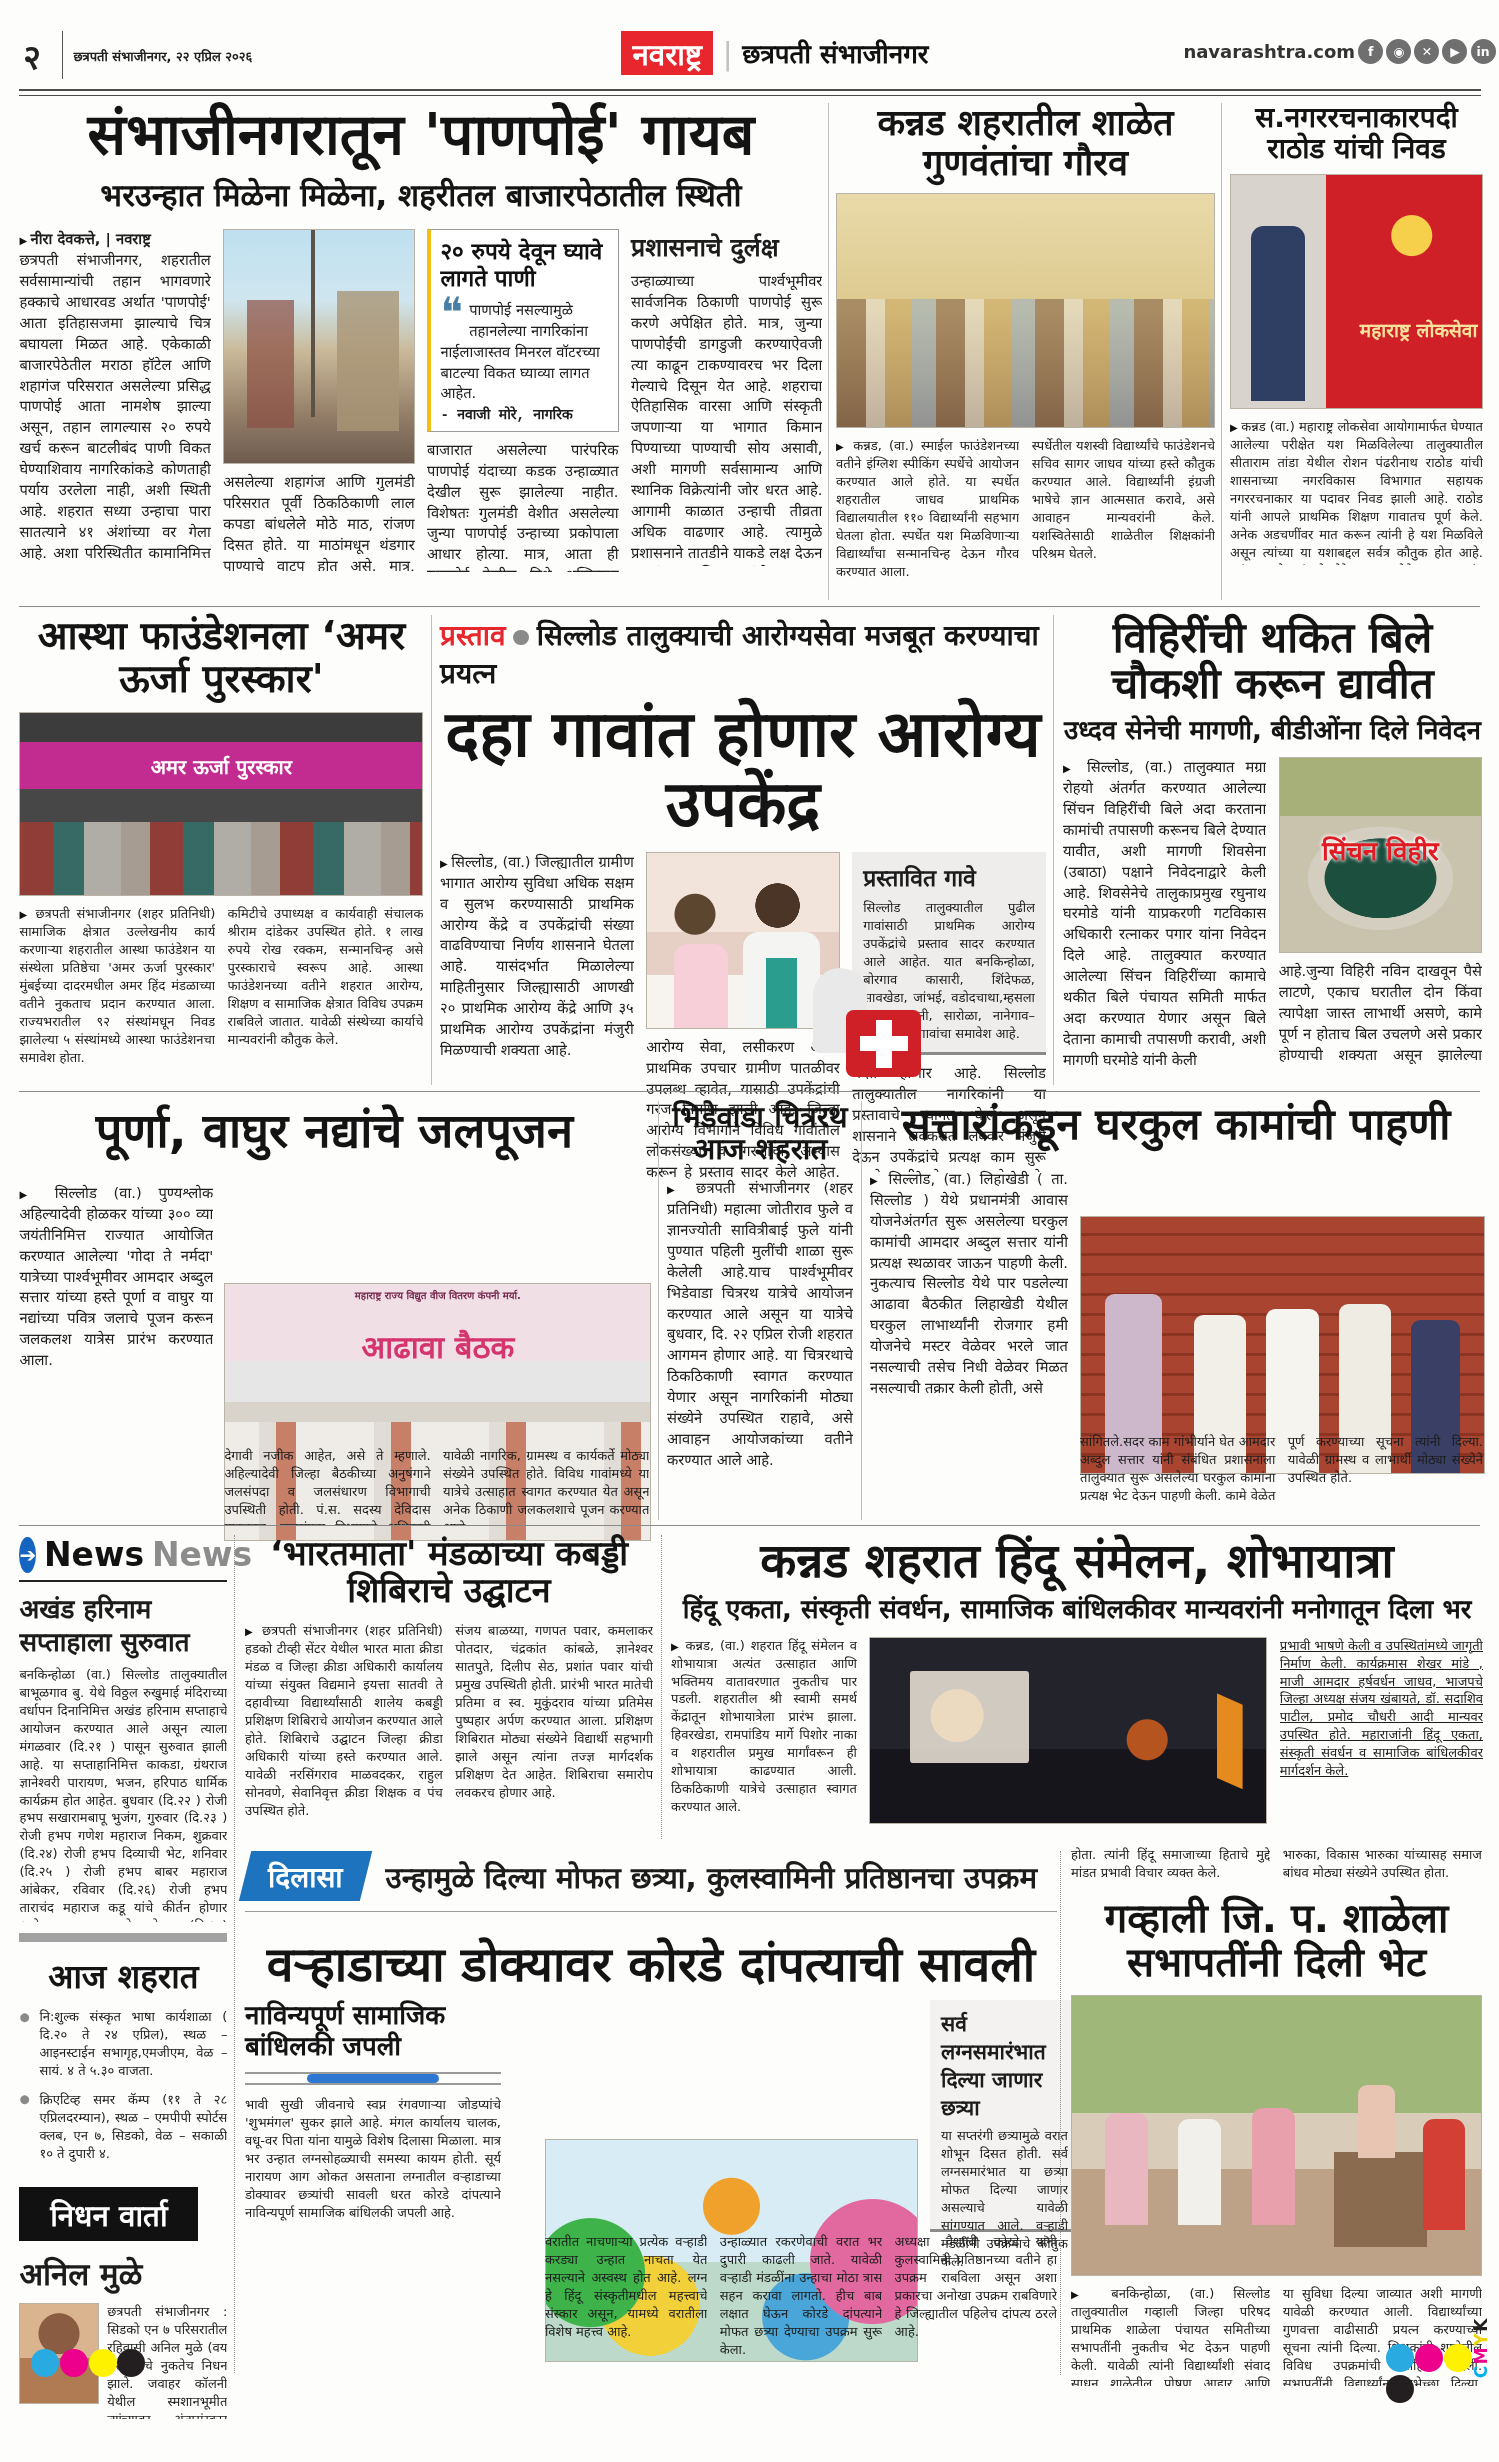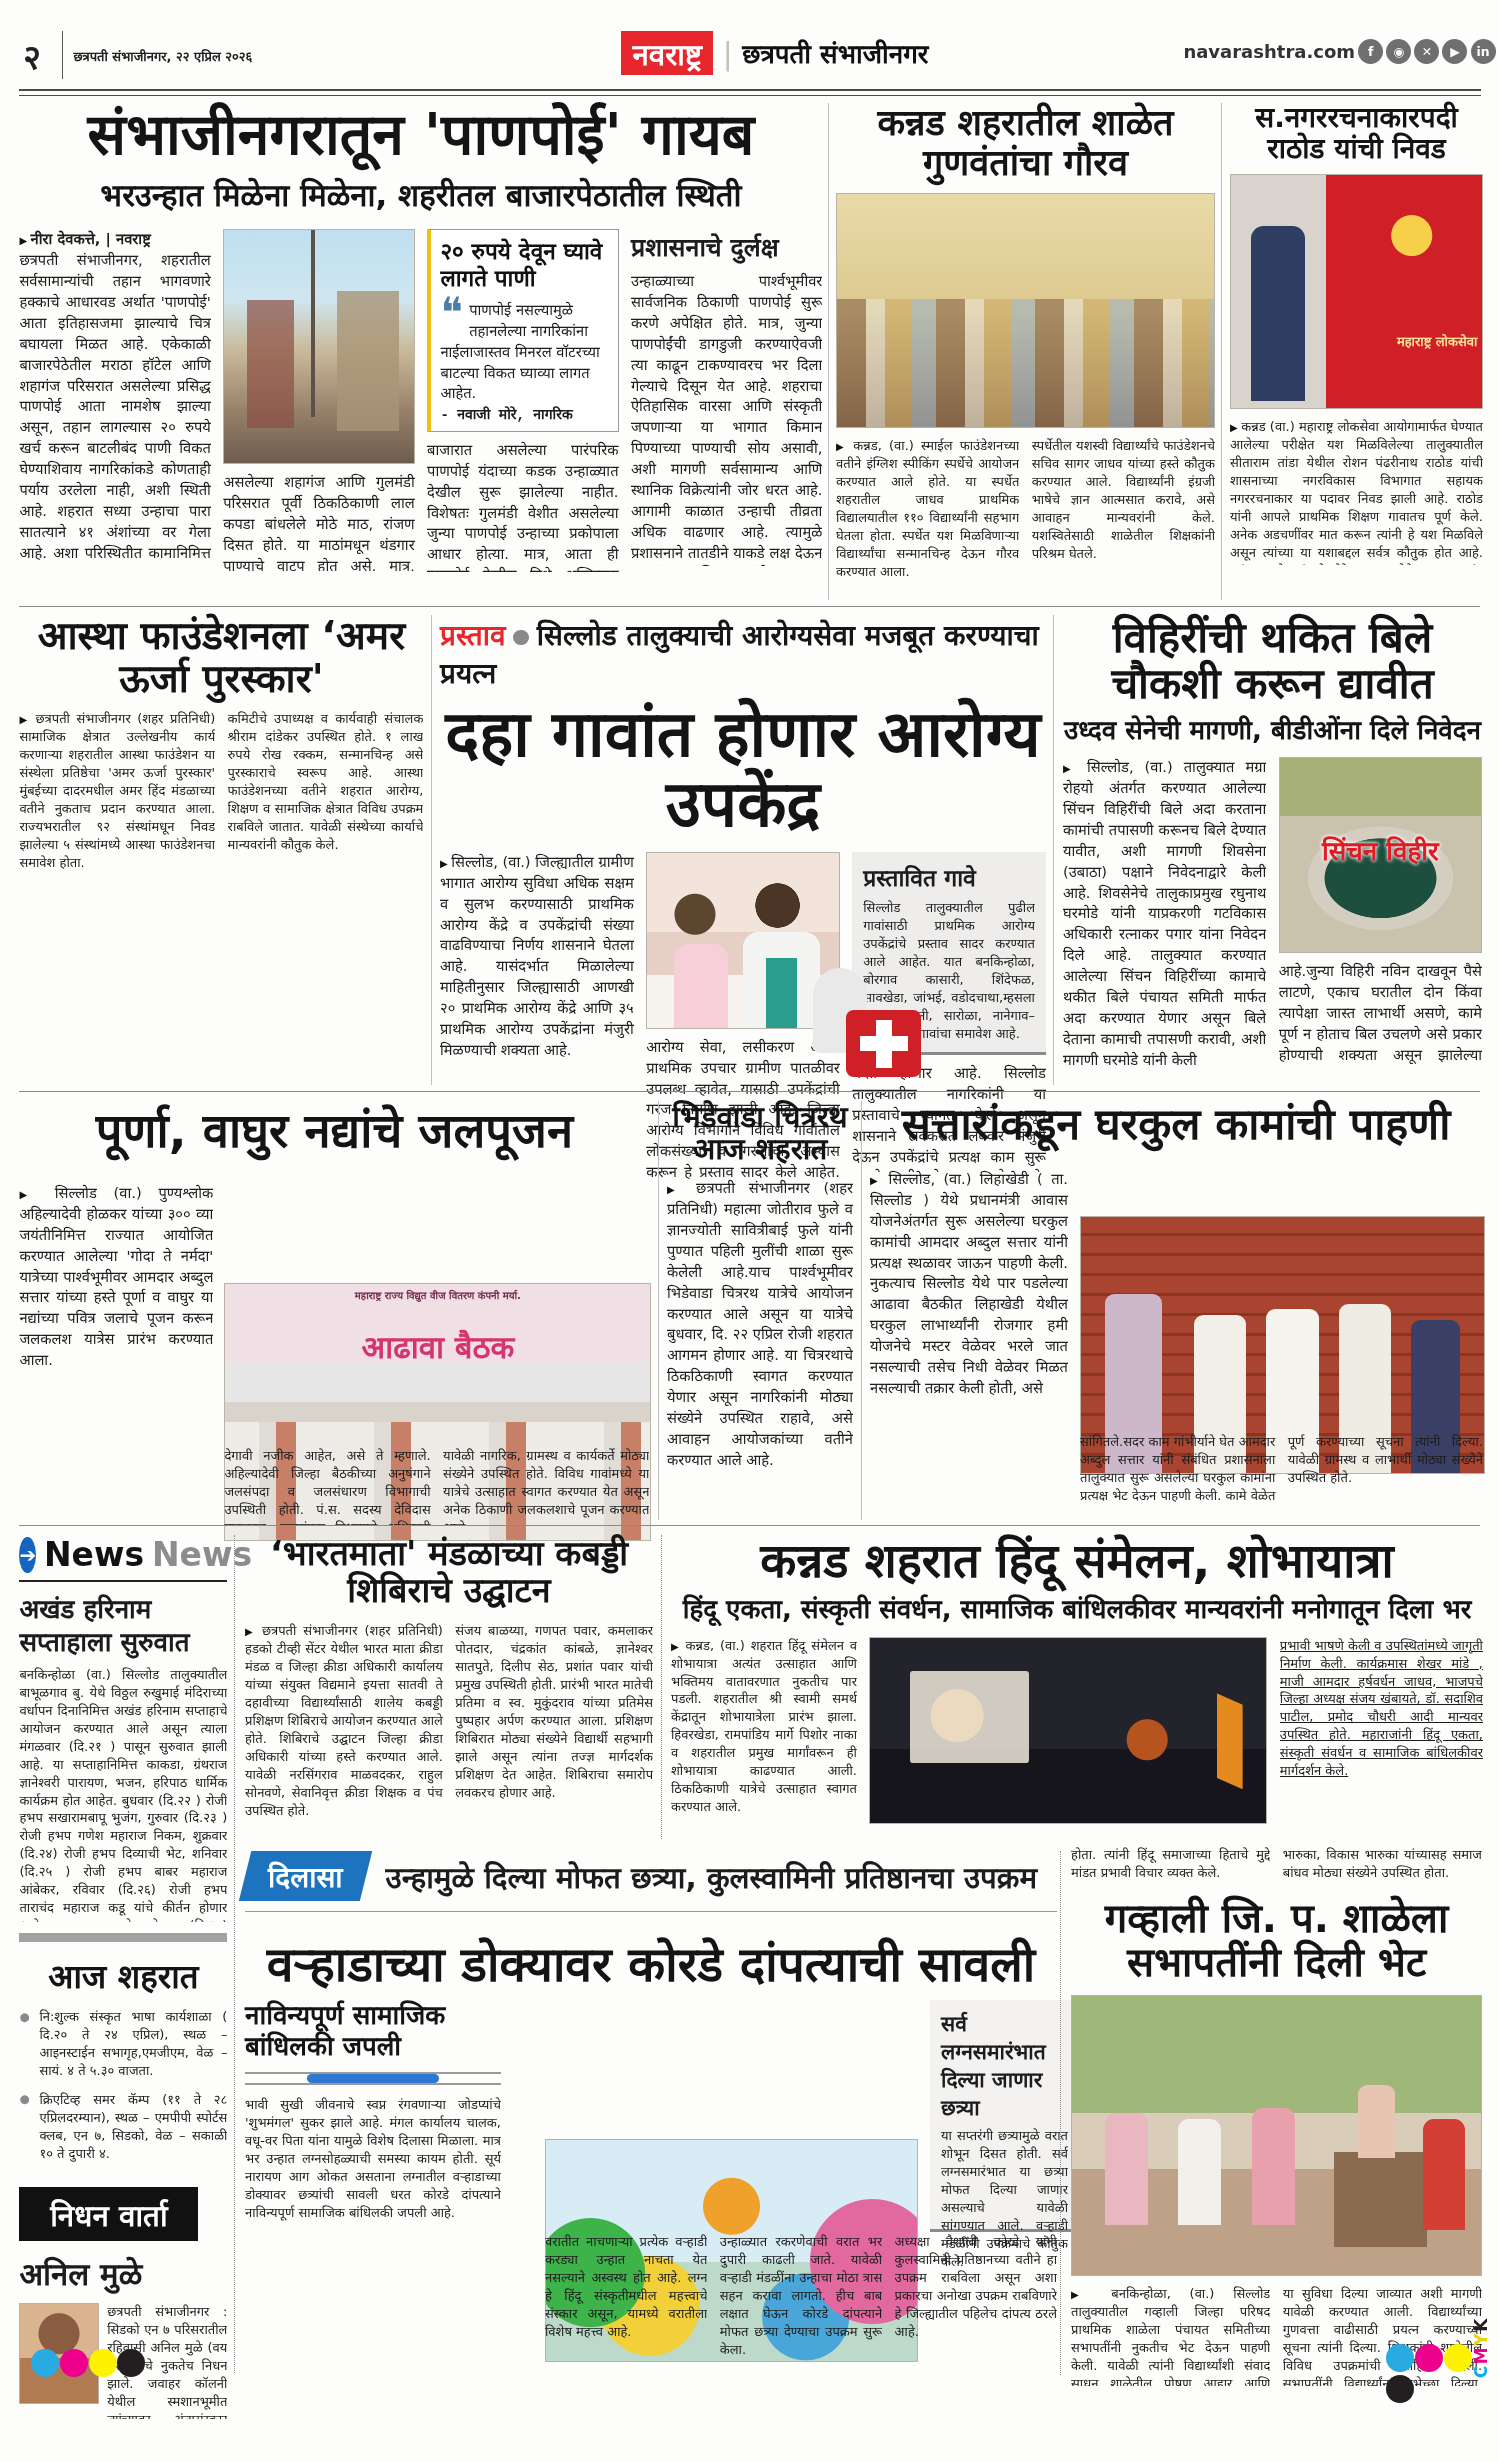--- a/index.html
+++ b/index.html
@@ -139,29 +139,35 @@
   </div>
 </div>
 
 <div class="vsolid" style="left:1221px;top:103px;height:497px;"></div>
 <div class="abs" style="left:1230px;top:103px;width:253px;height:497px;">
   <div class="hl" style="font-size:28px;">स.नगररचनाकारपदी राठोड यांची निवड</div>
   <div class="photo" style="height:233px;margin-top:9.3px;background:
       radial-gradient(circle at 72% 26%, #f7d04b 0 20px, rgba(0,0,0,0) 21px),
       linear-gradient(90deg,#d8d3cc 0 38%, #cf2027 38%);">
     <div style="position:absolute;left:8%;top:22%;width:54px;height:75%;background:#2e3f63;border-radius:12.4px 12.4px 0 0;"></div>
-    <span class="ovl" style="right:4.7px;bottom:58px;color:#f8e19b;font-size:13px;">महाराष्ट्र लोकसेवा</span>
+    <span class="ovl" style="right:4.7px;bottom:65px;color:#f8e19b;font-size:19px;">महाराष्ट्र लोकसेवा</span>
   </div>
   <div class="body sm" style="margin-top:9.3px;height:147px;"><span class="byline"></span><span>कन्नड (वा.) महाराष्ट्र लोकसेवा आयोगामार्फत घेण्यात आलेल्या परीक्षेत यश मिळविलेल्या तालुक्यातील सीताराम तांडा येथील रोशन पंढरीनाथ राठोड यांची शासनाच्या नगरविकास विभागात सहायक नगररचनाकार या पदावर निवड झाली आहे. राठोड यांनी आपले प्राथमिक शिक्षण गावातच पूर्ण केले. अनेक अडचणींवर मात करून त्यांनी हे यश मिळविले असून त्यांच्या या यशाबद्दल सर्वत्र कौतुक होत आहे. त्यांच्या मागे कुटुंबाचे मोठे पाठबळ होते. गावात आनंद व्यक्त होत आहे.</span></div>
 </div>
 
 <div class="hdiv" style="left:19.4px;top:606px;width:1461px;"></div>
 
 <div class="abs" style="left:19.4px;top:615px;width:404px;height:470px;">
   <div class="hl" style="font-size:39px;">आस्था फाउंडेशनला ‘अमर ऊर्जा पुरस्कार'</div>
+  <div class="photo" style="height:182px;margin-top:11px;background:
+      linear-gradient(180deg,#3c3c3c 0 16%,#c22b90 16% 42%,#474747 42%);">
+    <span class="ovl" style="left:0;right:0;top:22%;text-align:center;color:#fff;font-size:20px;">अमर ऊर्जा पुरस्कार</span>
+    <div style="position:absolute;bottom:0;left:0;right:0;height:40%;background:
+      repeating-linear-gradient(90deg,#b8372f 0 33px,#2e7d74 33px 64px,#e8e4da 64px 101px,#d9c9b8 101px 130px);opacity:.65;"></div>
+  </div>
   <div class="cols" style="margin-top:9.3px;height:167px;">
     <div class="col body sm"><span class="byline"></span><span>छत्रपती संभाजीनगर (शहर प्रतिनिधी) सामाजिक क्षेत्रात उल्लेखनीय कार्य करणाऱ्या शहरातील आस्था फाउंडेशन या संस्थेला प्रतिष्ठेचा 'अमर ऊर्जा पुरस्कार' मुंबईच्या दादरमधील अमर हिंद मंडळाच्या वतीने नुकताच प्रदान करण्यात आला. राज्यभरातील ९२ संस्थांमधून निवड झालेल्या ५ संस्थांमध्ये आस्था फाउंडेशनचा समावेश होता.</span></div>
     <div class="col body sm">कमिटीचे उपाध्यक्ष व कार्यवाही संचालक श्रीराम दांडेकर उपस्थित होते. १ लाख रुपये रोख रक्कम, सन्मानचिन्ह असे पुरस्काराचे स्वरूप आहे. आस्था फाउंडेशनच्या वतीने शहरात आरोग्य, शिक्षण व सामाजिक क्षेत्रात विविध उपक्रम राबविले जातात. यावेळी संस्थेच्या कार्याचे मान्यवरांनी कौतुक केले.</div>
   </div>
 </div>
 
 <div class="vsolid" style="left:431px;top:615px;height:470px;"></div>
 <div class="abs" style="left:440px;top:615px;width:606px;height:470px;">
   <div style="text-align:left;">
     <span class="kick-red">प्रस्ताव</span><span class="kick-dot"></span><span class="kick-txt">सिल्लोड तालुक्याची आरोग्यसेवा मजबूत करण्याचा प्रयत्न</span>

